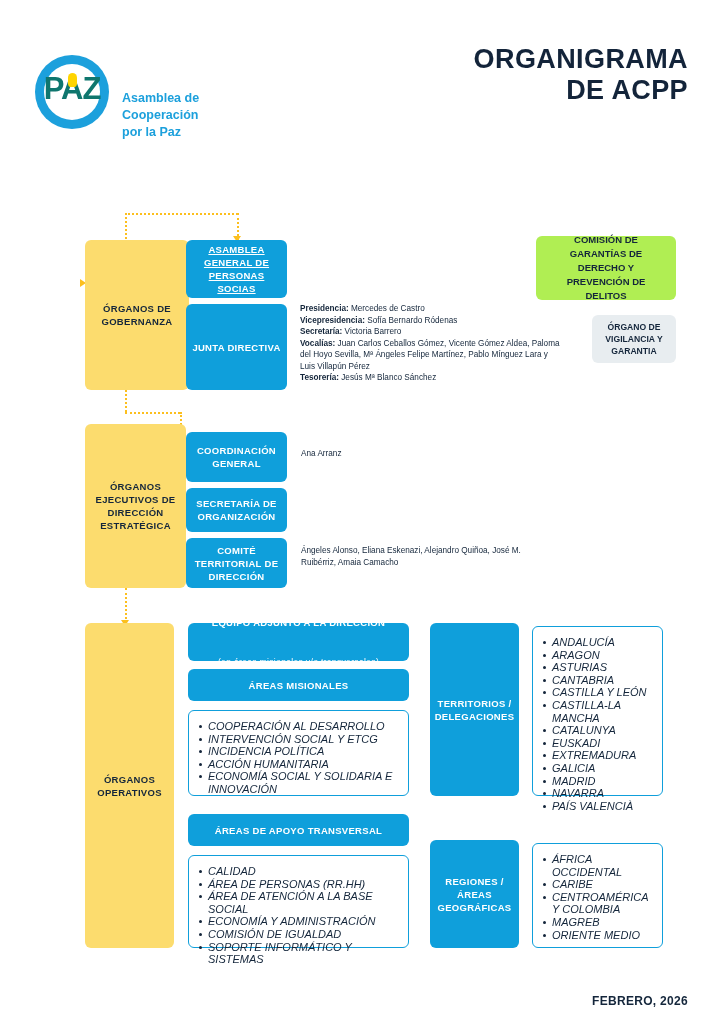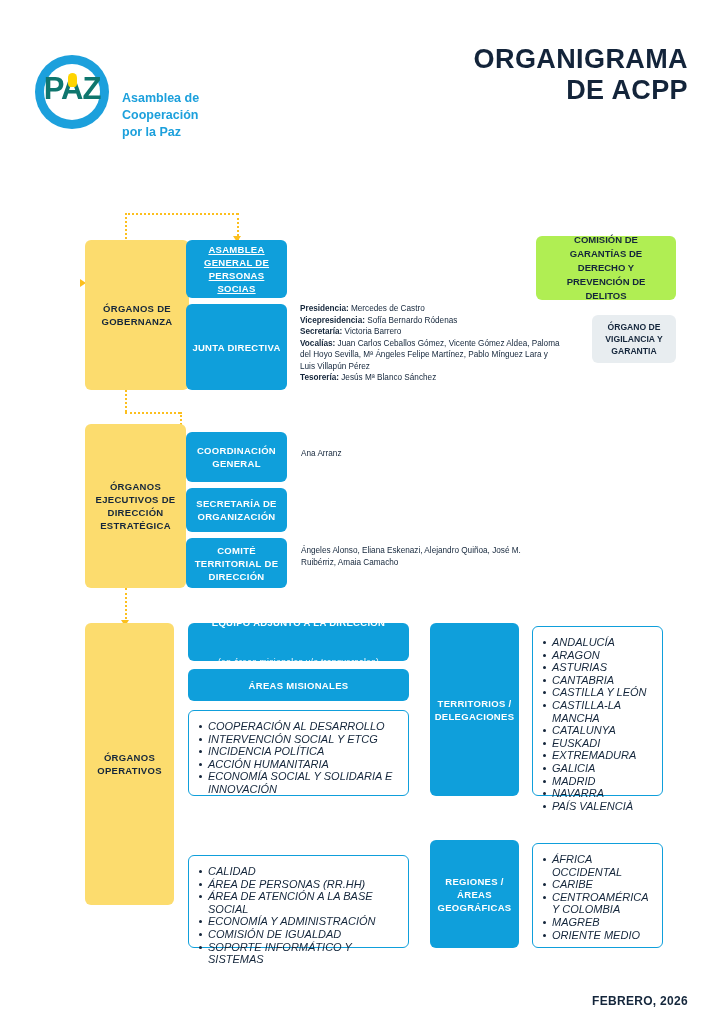--- a/index.html
+++ b/index.html
@@ -284,39 +284,40 @@
   <div class="box yellow" style="left:85px; top:424px; width:101px; height:164px;">ÓRGANOS EJECUTIVOS DE DIRECCIÓN ESTRATÉGICA</div>
 
   <div class="box blue" style="left:186px; top:432px; width:101px; height:50px;">COORDINACIÓN GENERAL</div>
   <div class="note" style="left:301px; top:448px; width:120px;">Ana Arranz</div>
 
   <div class="box blue" style="left:186px; top:488px; width:101px; height:44px;">SECRETARÍA DE ORGANIZACIÓN</div>
 
   <div class="box blue" style="left:186px; top:538px; width:101px; height:50px;">COMITÉ TERRITORIAL DE DIRECCIÓN</div>
   <div class="note" style="left:301px; top:545px; width:230px;">Ángeles Alonso, Eliana Eskenazi, Alejandro Quiñoa, José M. Ruibérriz, Amaia Camacho</div>
 
-  <div class="box yellow" style="left:85px; top:623px; width:89px; height:282px;">ÓRGANOS OPERATIVOS</div>
+  <div class="box yellow" style="left:85px; top:623px; width:89px; height:325px;">ÓRGANOS OPERATIVOS</div>
 
   <div class="box blue" style="left:188px; top:623px; width:221px; height:38px; flex-direction:column;gap:27px;">
     <span>EQUIPO ADJUNTO A LA DIRECCIÓN</span>
     <span class="sub">(en áreas misionales y/o transversales)</span>
   </div>
 
   <div class="box blue" style="left:188px; top:669px; width:221px; height:32px;">ÁREAS MISIONALES</div>
 
   <div class="outline list-pad" style="left:188px; top:710px; width:221px; height:86px;">
     <ul class="items">
       <li>COOPERACIÓN AL DESARROLLO</li>
       <li>INTERVENCIÓN SOCIAL Y ETCG</li>
       <li>INCIDENCIA POLÍTICA</li>
       <li>ACCIÓN HUMANITARIA</li>
       <li>ECONOMÍA SOCIAL Y SOLIDARIA E INNOVACIÓN</li>
     </ul>
   </div>
 
+  <div class="box blue" style="left:188px; top:814px; width:221px; height:32px;">ÁREAS DE APOYO TRANSVERSAL</div>
 
   <div class="outline list-pad" style="left:188px; top:855px; width:221px; height:93px;">
     <ul class="items">
       <li>CALIDAD</li>
       <li>ÁREA DE PERSONAS (RR.HH)</li>
       <li>ÁREA DE ATENCIÓN A LA BASE SOCIAL</li>
       <li>ECONOMÍA Y ADMINISTRACIÓN</li>
       <li>COMISIÓN DE IGUALDAD</li>
       <li>SOPORTE INFORMÁTICO Y SISTEMAS</li>
     </ul>

